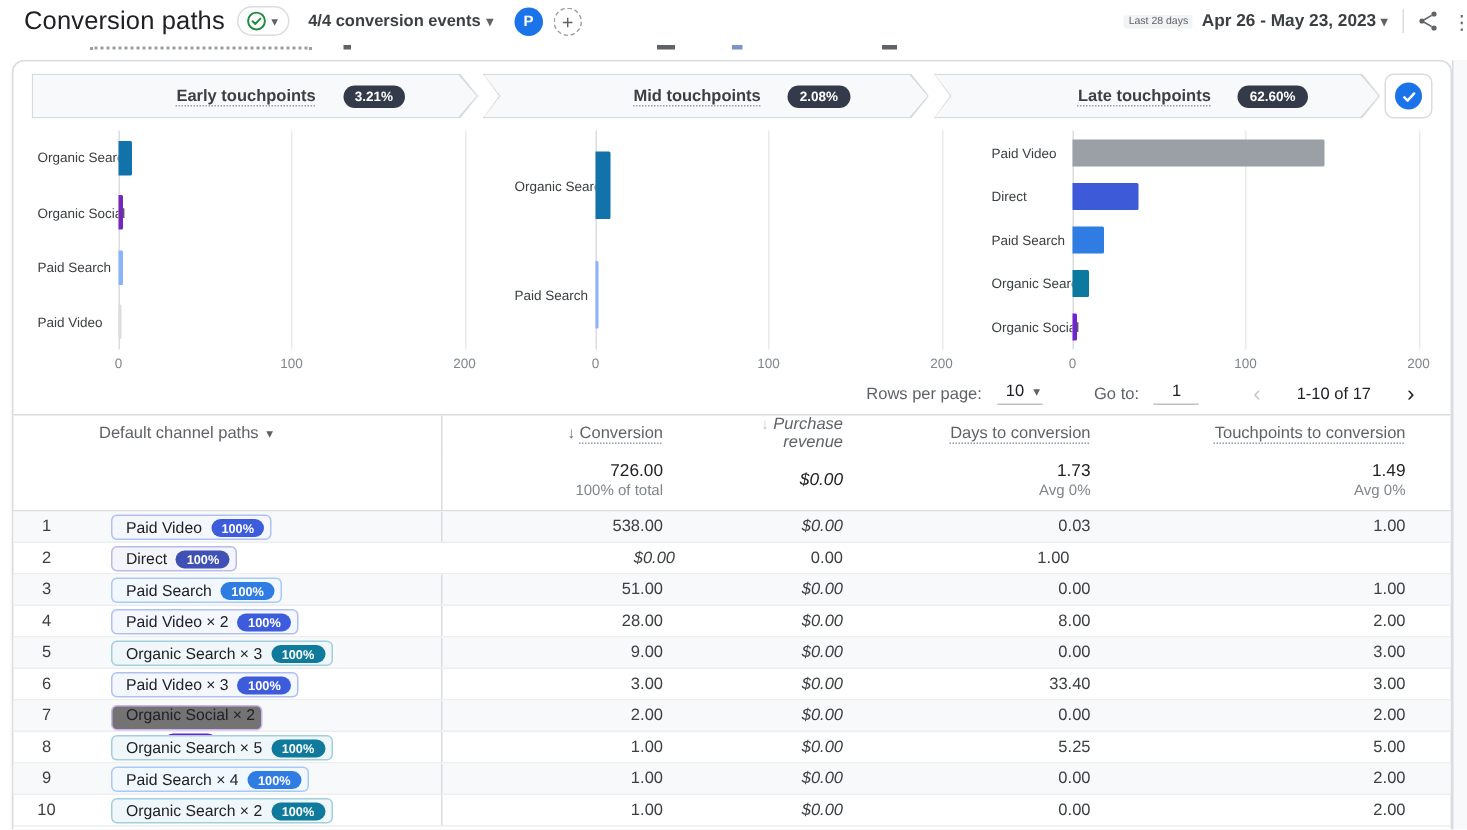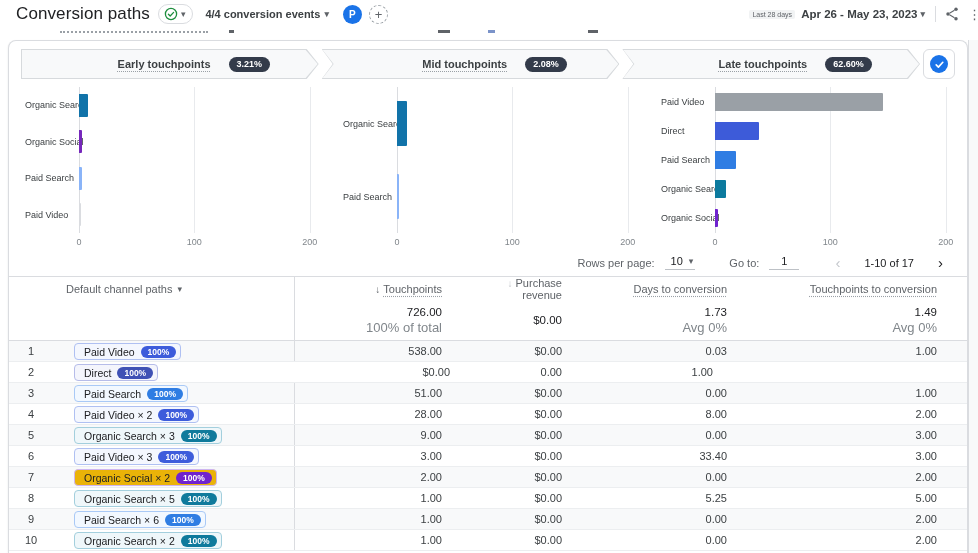--- a/index.html
+++ b/index.html
@@ -84,26 +84,26 @@
 
   
   .tbl { border-top:1px solid #dadce0; }
   .thead { display:grid; grid-template-columns:285px 172px 112px 165px 1fr; height:23px; align-items:center; }
   .th { font-size:11px; color:#5f6368; }
   .th.dim { padding-left:57px; display:flex; align-items:center; gap:5px; cursor:pointer; }
   .th.num { text-align:right; }
   .th .dotted { text-decoration:underline dotted; text-decoration-color:#9aa0a6; text-underline-offset:3px; cursor:pointer; }
   .sort-arrow { font-size:10px; color:#5f6368; margin-right:3px; }
   .sort-arrow.faint { color:#c4c7cc; }
-  .c1 { padding-right:24px; } .c2 { padding-right:16px; } .c3 { padding-right:16px; } .c4 { padding-right:30px; }
+  .c1 { padding-right:24px; } .c2 { padding-right:16px;font-style:italic; } .c3 { padding-right:16px; } .c4 { padding-right:30px; }
   .bl { border-left:1px solid #dadce0; height:100%; display:flex; flex-direction:column; justify-content:center; }
   .totals { display:grid; grid-template-columns:285px 172px 112px 165px 1fr; height:41px;
     border-bottom:1px solid #dadce0; align-items:center; }
   .tot-val { font-size:11.5px; color:#202124; text-align:right; }
-  .tot-sub { font-size:13px; color:#80868b; text-align:right; margin-top:2px; }
+  .tot-sub { font-size:10px; color:#80868b; text-align:right; margin-top:2px; }
   .trow { display:grid; grid-template-columns:44px 241px 172px 112px 165px 1fr; height:21px;
     align-items:center; border-bottom:1px solid #eceef0; }
   .trow.odd { background:#f8f9fa; }
   .rownum { text-align:center; font-size:11px; color:#3c4043; }
   .badge-cell { padding-left:21px; }
   .badge { display:inline-flex; align-items:center; gap:6px; height:17px; padding:0 4px 0 9px;
     border-radius:4px; border:1px solid; font-size:10.5px; color:#202124; white-space:nowrap; cursor:default; }
   .badge .pct { color:#fff; font-size:8.5px; font-weight:700; border-radius:8px; padding:2px 7px; line-height:1; }
   .cell { font-size:11px; color:#3c4043; text-align:right; }
   .mcell { height:100%; display:flex; align-items:center; justify-content:flex-end; }
@@ -320,21 +320,21 @@
     <span class="chev active">›</span>
   </div>
 
   <div class="tbl">
     <div class="thead">
       <div class="th dim">
         <span>Default channel paths</span>
         <span class="caret">▾</span>
       </div>
       <div class="th num c1 bl">
-        <div><span class="sort-arrow">↓</span><span class="dotted">Touchpoints</span></div>
+        <div><span class="sort-arrow">↓</span><span class="dotted">Conversion</span></div>
       </div>
       <div class="th num c2">
         <div><span class="sort-arrow faint">↓</span><span>Purchase revenue</span></div>
       </div>
       <div class="th num c3">
         <div><span class="dotted">Days to conversion</span></div>
       </div>
       <div class="th num c4">
         <div><span class="dotted">Touchpoints to conversion</span></div>
       </div>
@@ -466,21 +466,21 @@
           </div>
           <div class="mcell c3">
             <span class="cell">33.40</span>
           </div>
           <div class="mcell c4">
             <span class="cell">3.00</span>
           </div>
         </div>
         <div class="trow odd">
           <div class="rownum">7</div>
-          <div class="badge-cell"><span class="badge" style="border-color: rgb(206, 181, 240); background: #eab308;">
+          <div class="badge-cell"><span class="badge" style="border-color: rgb(206, 181, 240); background: #737373; flex-direction: column;">
               <span>Organic Social × 2</span>
               <span class="pct" style="background: rgb(112, 35, 206);">100%</span>
             </span></div>
           <div class="mcell c1 bl" style="flex-direction: row;">
             <span class="cell">2.00</span>
           </div>
           <div class="mcell c2">
             <span class="cell">$0.00</span>
           </div>
           <div class="mcell c3">
@@ -505,21 +505,21 @@
           <div class="mcell c3">
             <span class="cell">5.25</span>
           </div>
           <div class="mcell c4">
             <span class="cell">5.00</span>
           </div>
         </div>
         <div class="trow odd">
           <div class="rownum">9</div>
           <div class="badge-cell"><span class="badge" style="border-color: rgb(169, 201, 246); background: rgb(242, 248, 255);">
-              <span>Paid Search × 6</span>
+              <span>Paid Search × 4</span>
               <span class="pct" style="background: rgb(47, 125, 227);">100%</span>
             </span></div>
           <div class="mcell c1 bl" style="flex-direction: row;">
             <span class="cell">1.00</span>
           </div>
           <div class="mcell c2">
             <span class="cell">$0.00</span>
           </div>
           <div class="mcell c3">
             <span class="cell">0.00</span>

